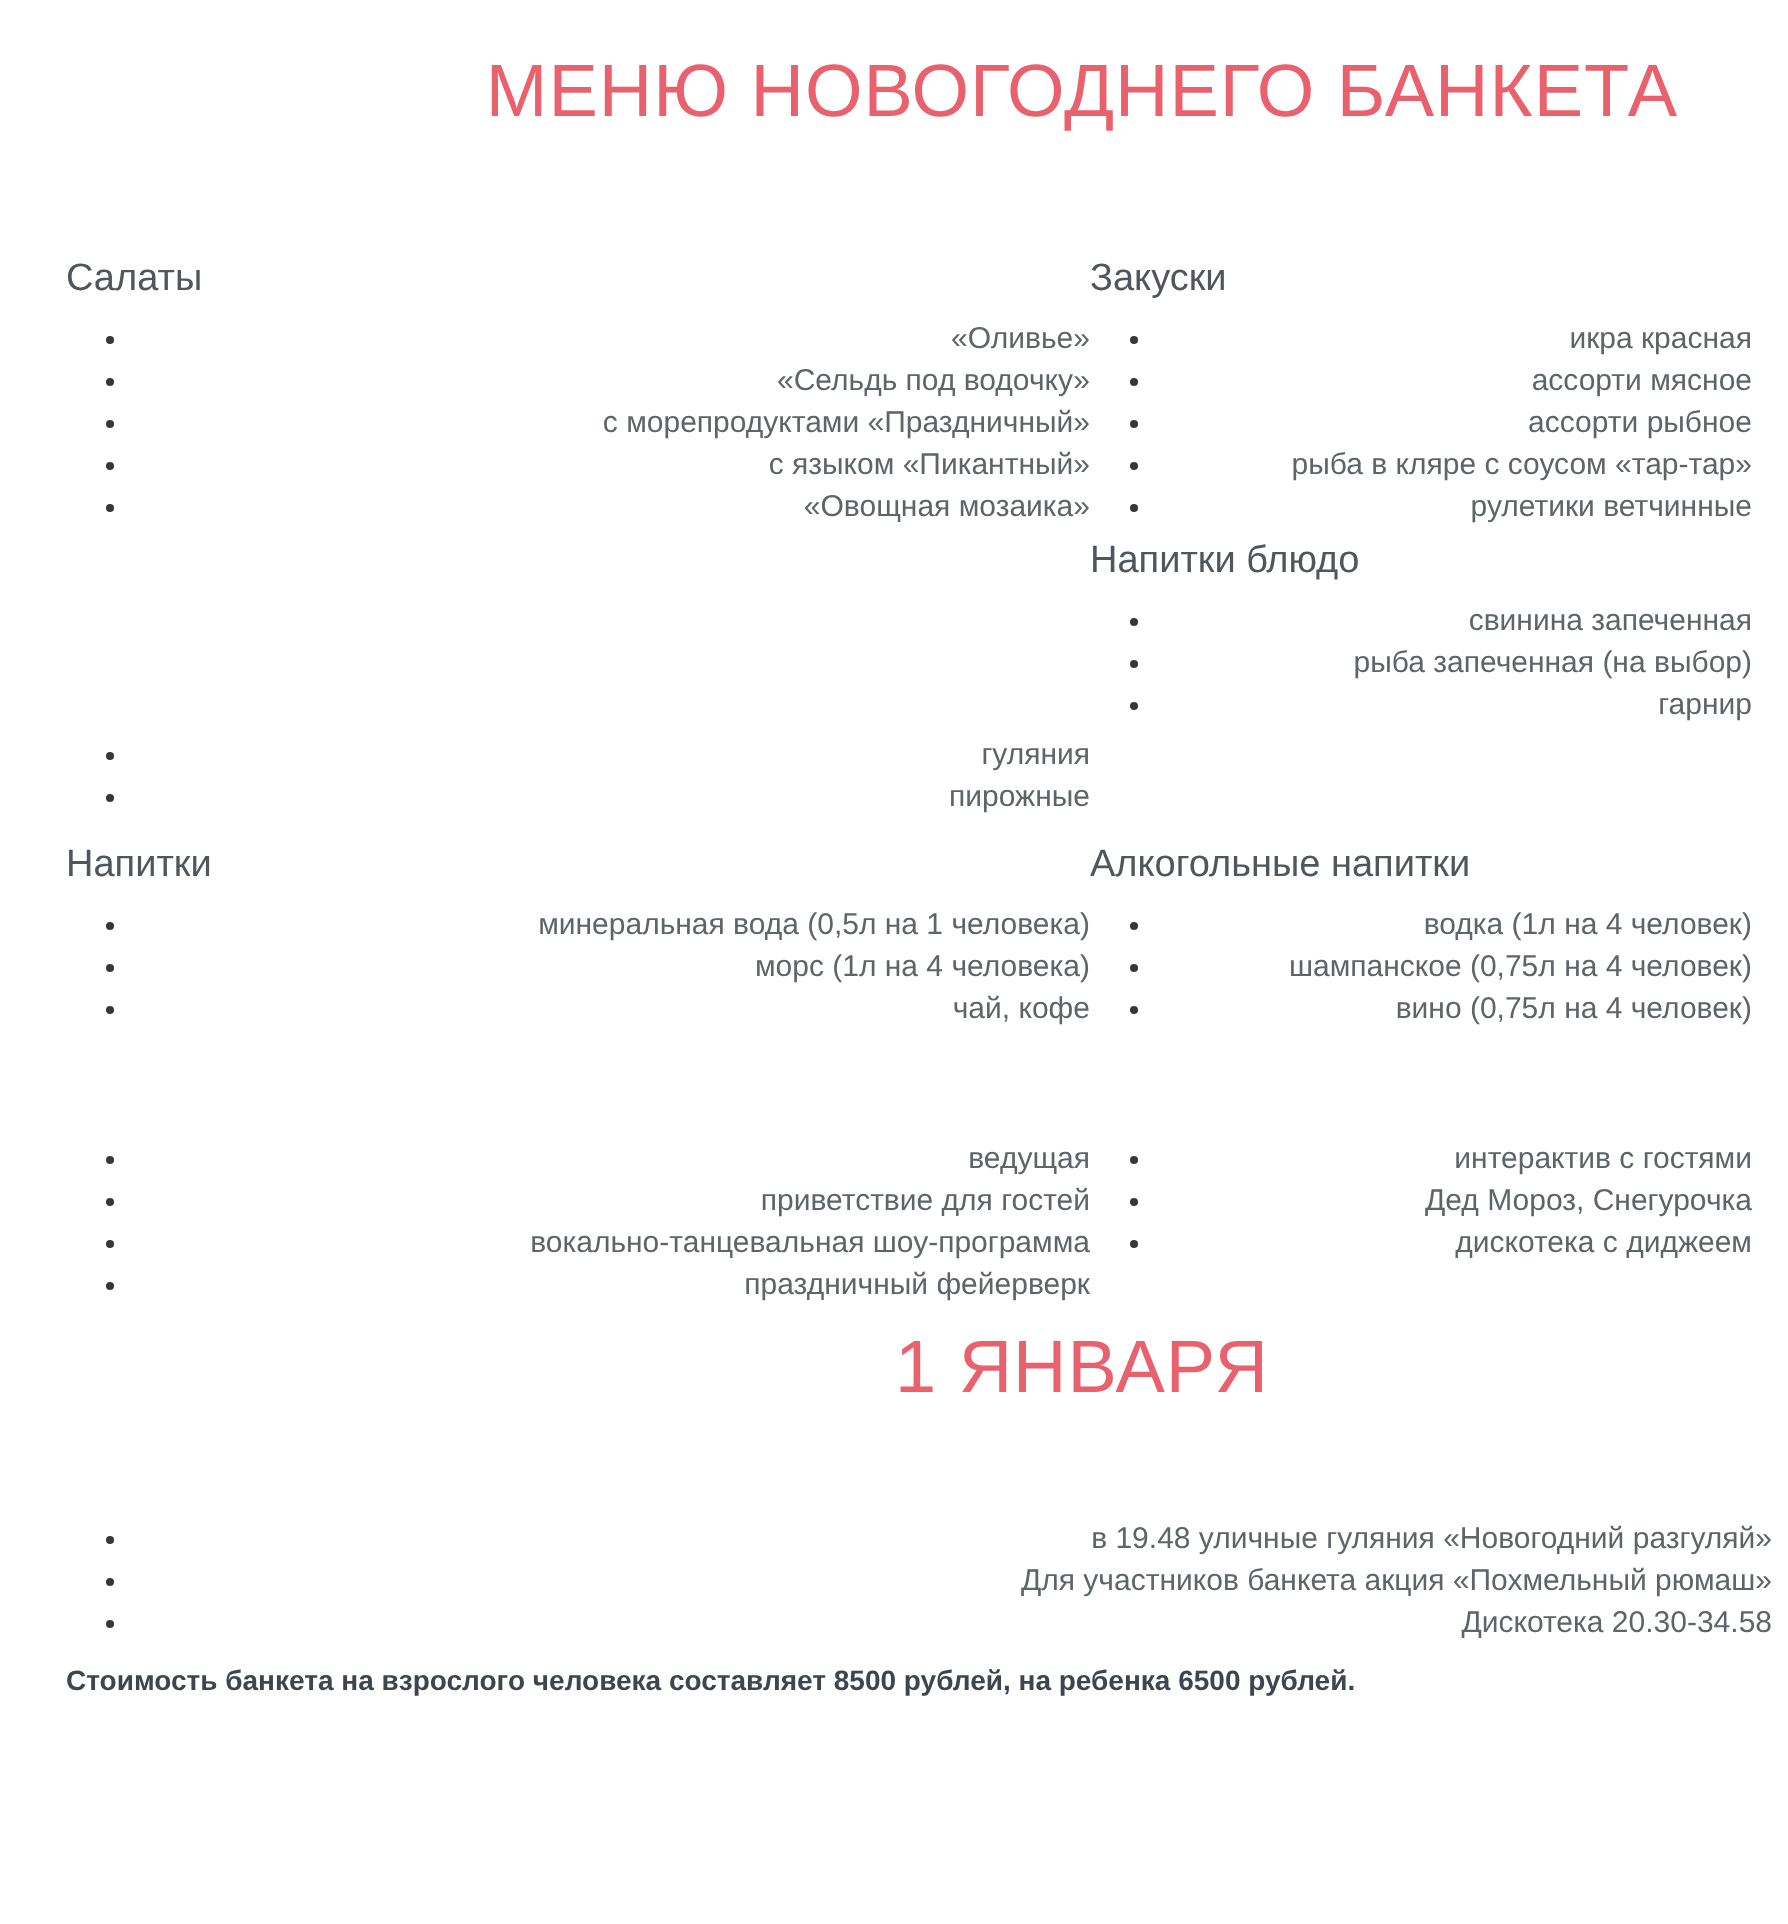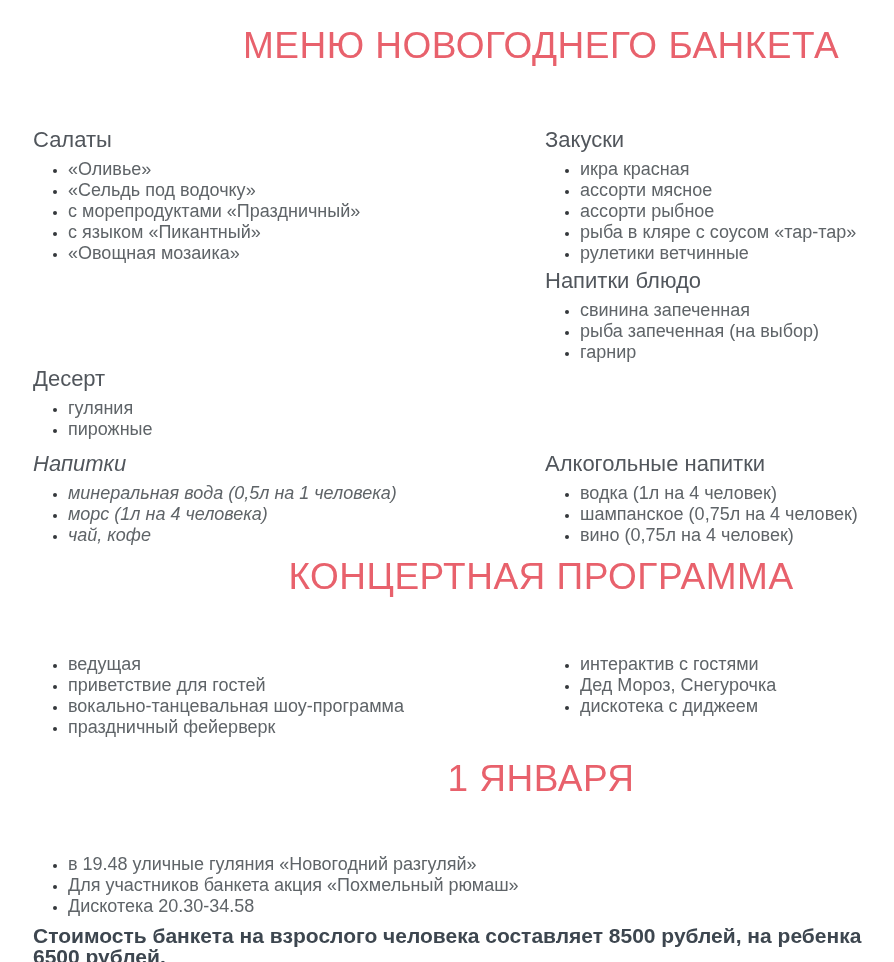--- a/index.html
+++ b/index.html
@@ -28,70 +28,71 @@
     margin: 0 0 0 196px;
     text-align: center;
     font-size: 37px;
     font-weight: 300;
     line-height: 44px;
     color: var(--accent);
     letter-spacing: 0.5px;
     white-space: nowrap;
   }
   .concert-heading { margin-top: 8px; line-height: 46px; }
-  .january-heading { margin-top: 18px; line-height: 46px; }
+  .january-heading { margin-top: 8px; line-height: 46px; }
 
   
   .menu-grid, .concert-grid {
     display: grid;
     grid-template-columns: 512px 1fr;
     padding-left: 33px;
     padding-right: 10px;
   }
   .menu-grid { margin-top: 60px; }
   .concert-grid { margin-top: 54px; }
 
   section h2 {
     margin: 0 0 7px 0;
-    font-size: 22px;
+    font-size: 19px;
     font-weight: 400;
     line-height: 24px;
     color: var(--heading);
   }
   ul.bullets {
     margin: 0;
     padding: 0 0 0 35px;
     list-style: disc;
   }
   ul.bullets li {
-    font-size: 18px;
+    font-size: 15px;
     line-height: 21px;
     color: var(--text);
+    text-align: right;
   }
   ul.bullets li::marker { color: var(--bullet); font-size: 13px; }
 
   
   .sec-salads   { grid-column: 1; grid-row: 1; }
   .right-top    { grid-column: 2; grid-row: 1; }
   .sec-hot      { margin-top: 5px; }
   .sec-dessert  { grid-column: 1; grid-row: 2; margin-top: 4px; }
-  .sec-drinks   { grid-column: 1; grid-row: 3; margin-top: 12px; font-style: italic; }
+  .sec-drinks   { grid-column: 1; grid-row: 3; margin-top: 12px; }
   .sec-alcohol  { grid-column: 2; grid-row: 3; margin-top: 12px; }
 
   .concert-left  { grid-column: 1; }
   .concert-right { grid-column: 2; }
 
   .january-list {
     margin-top: 52px;
     padding-left: 33px;
   }
   .footer-note {
     margin: 8px 0 0 0;
     padding-left: 33px;
-    font-size: 21px;
+    font-size: 14px;
     font-weight: 700;
     line-height: 21px;
     color: var(--footer-text);
   }
 </style>
 </head>
 <body>
 
 <div class="page">
 
@@ -125,21 +126,20 @@
         <h2>Напитки блюдо</h2>
         <ul class="bullets">
             <li>свинина запеченная</li>
             <li>рыба запеченная (на выбор)</li>
             <li>гарнир</li>
           </ul>
       </section>
     </div>
 
     <section class="sec-dessert">
-      <h2>Десерт</h2>
       <ul class="bullets">
           <li>гуляния</li>
           <li>пирожные</li>
         </ul>
     </section>
 
     <section class="sec-drinks">
       <h2>Напитки</h2>
       <ul class="bullets">
           <li>минеральная вода (0,5л на 1 человека)</li>
@@ -152,21 +152,20 @@
       <h2>Алкогольные напитки</h2>
       <ul class="bullets">
           <li>водка (1л на 4 человек)</li>
           <li>шампанское (0,75л на 4 человек)</li>
           <li>вино (0,75л на 4 человек)</li>
         </ul>
     </section>
 
   </div>
 
-  <h1 class="big-heading concert-heading">КОНЦЕРТНАЯ ПРОГРАММА</h1>
 
   <div class="concert-grid">
     <ul class="bullets concert-left">
         <li>ведущая</li>
         <li>приветствие для гостей</li>
         <li>вокально-танцевальная шоу-программа</li>
         <li>праздничный фейерверк</li>
       </ul>
     <ul class="bullets concert-right">
         <li>интерактив с гостями</li>

